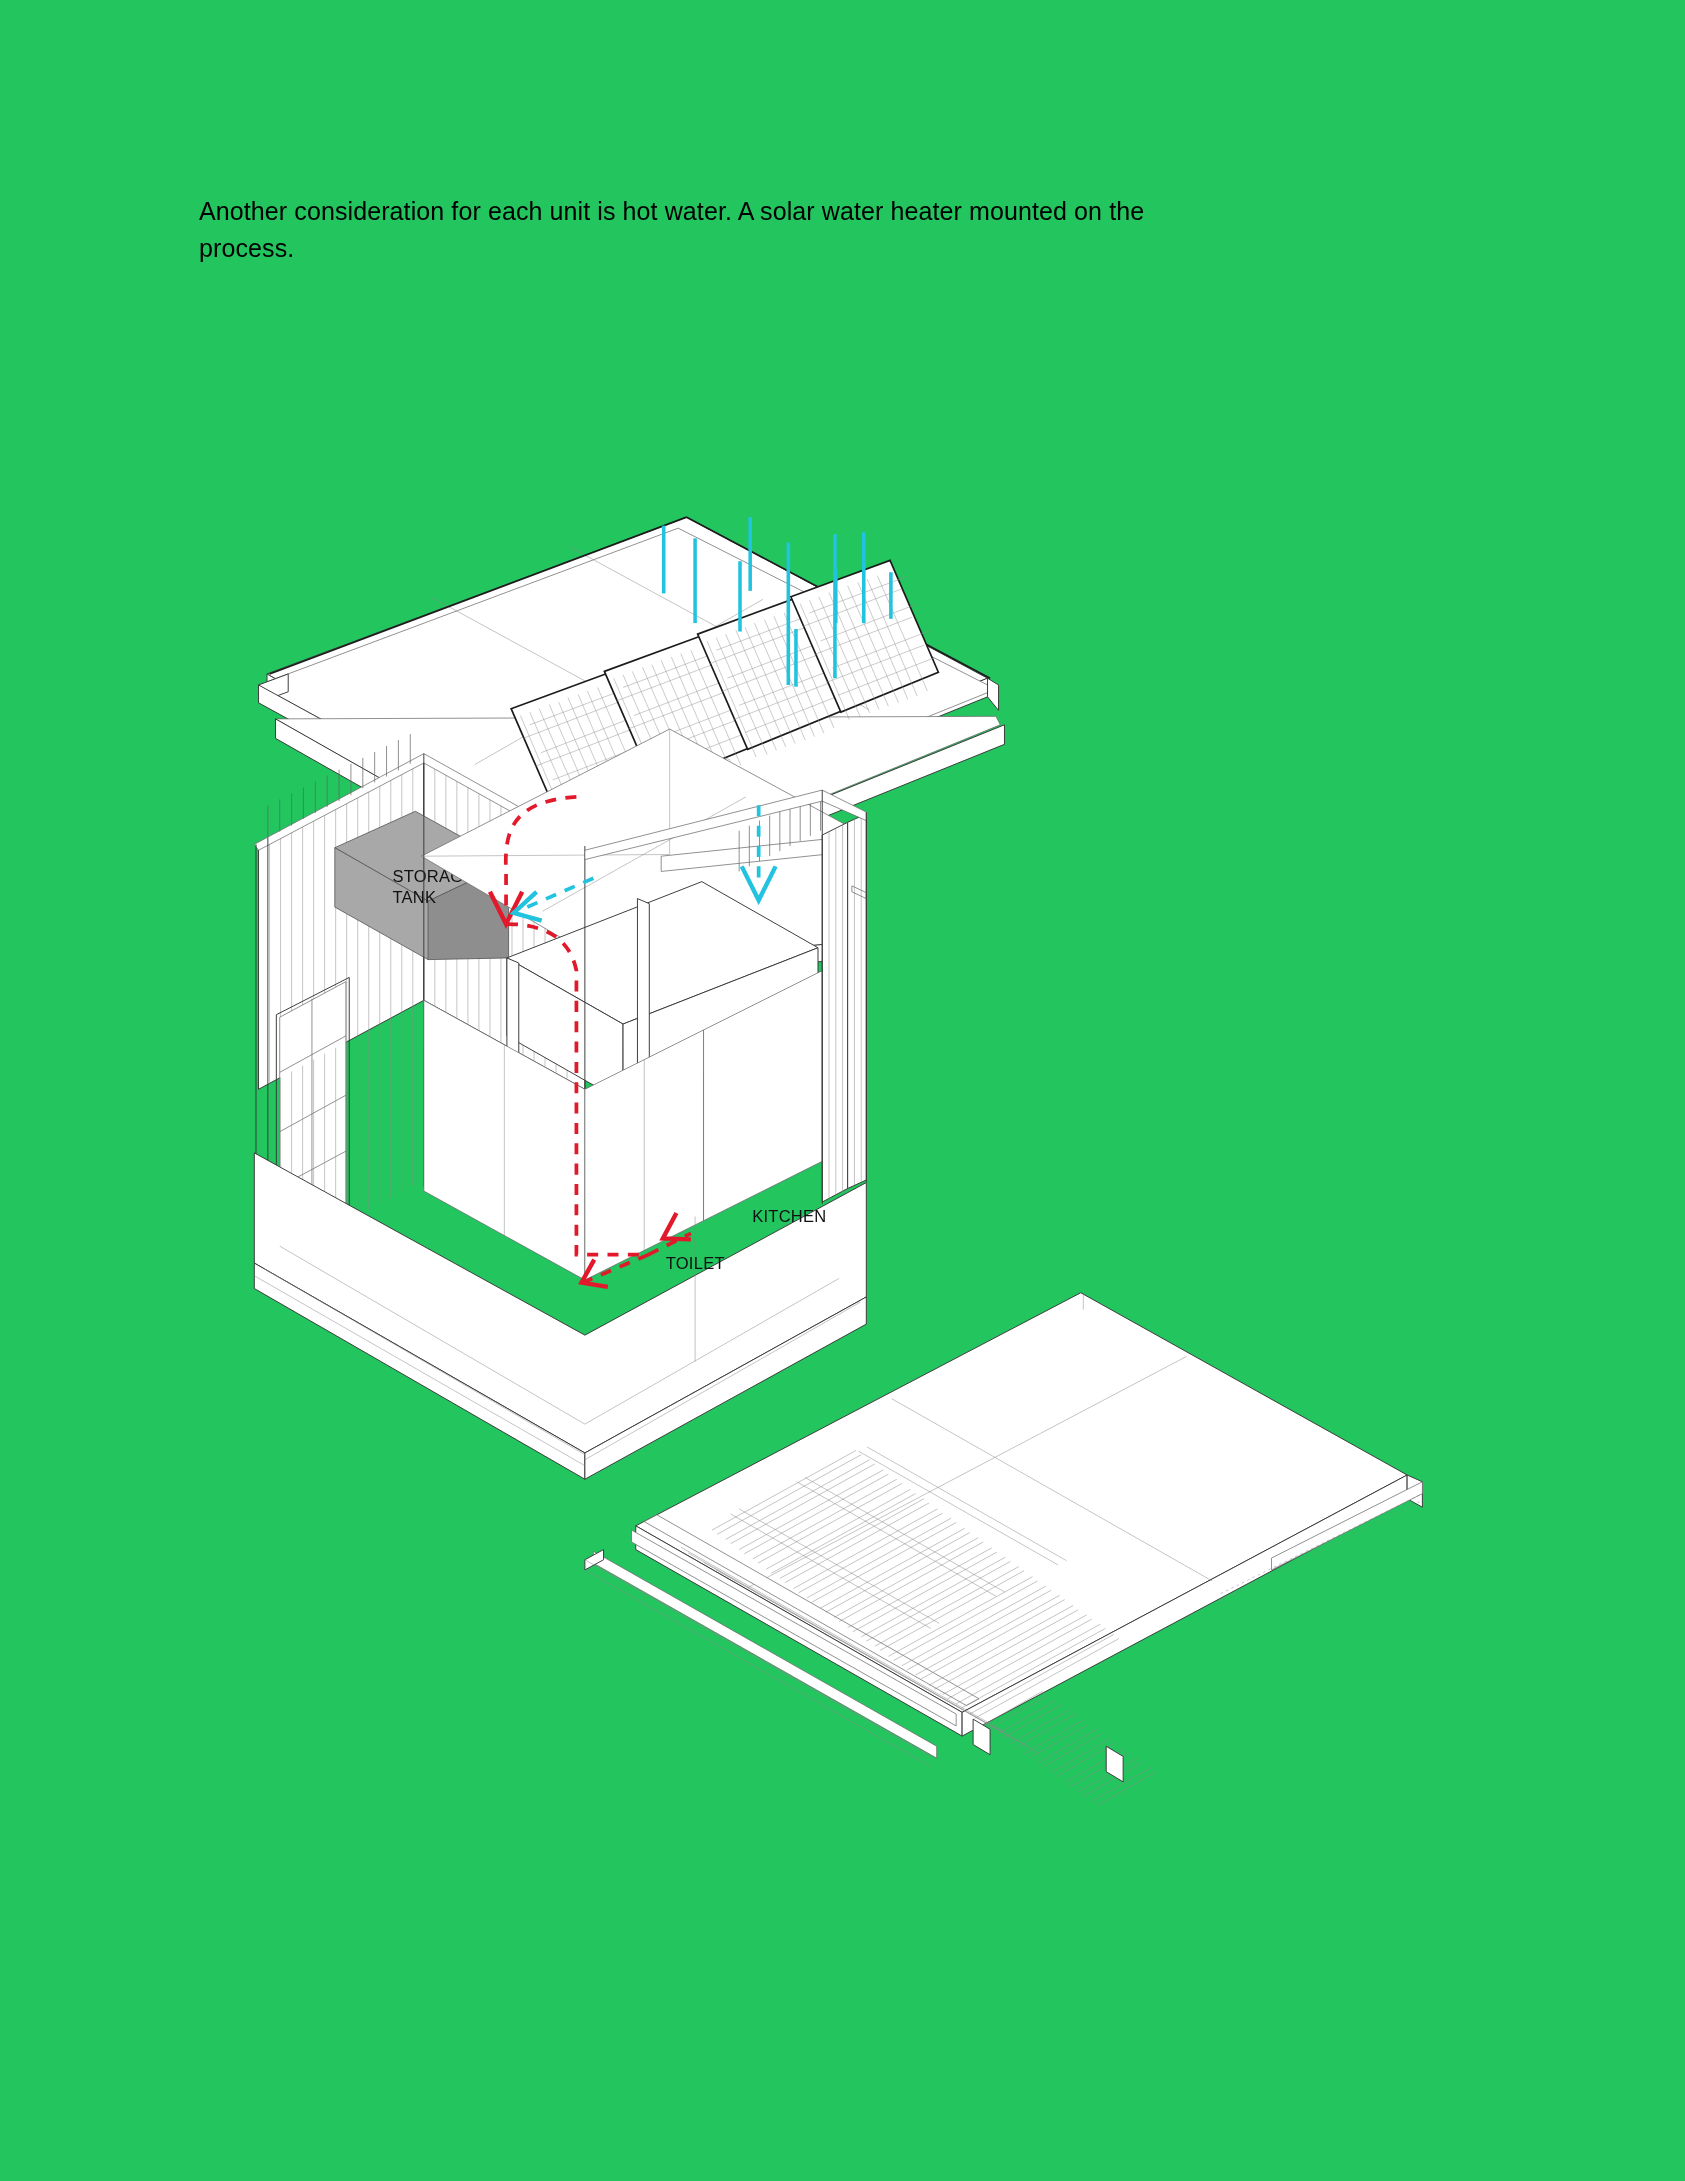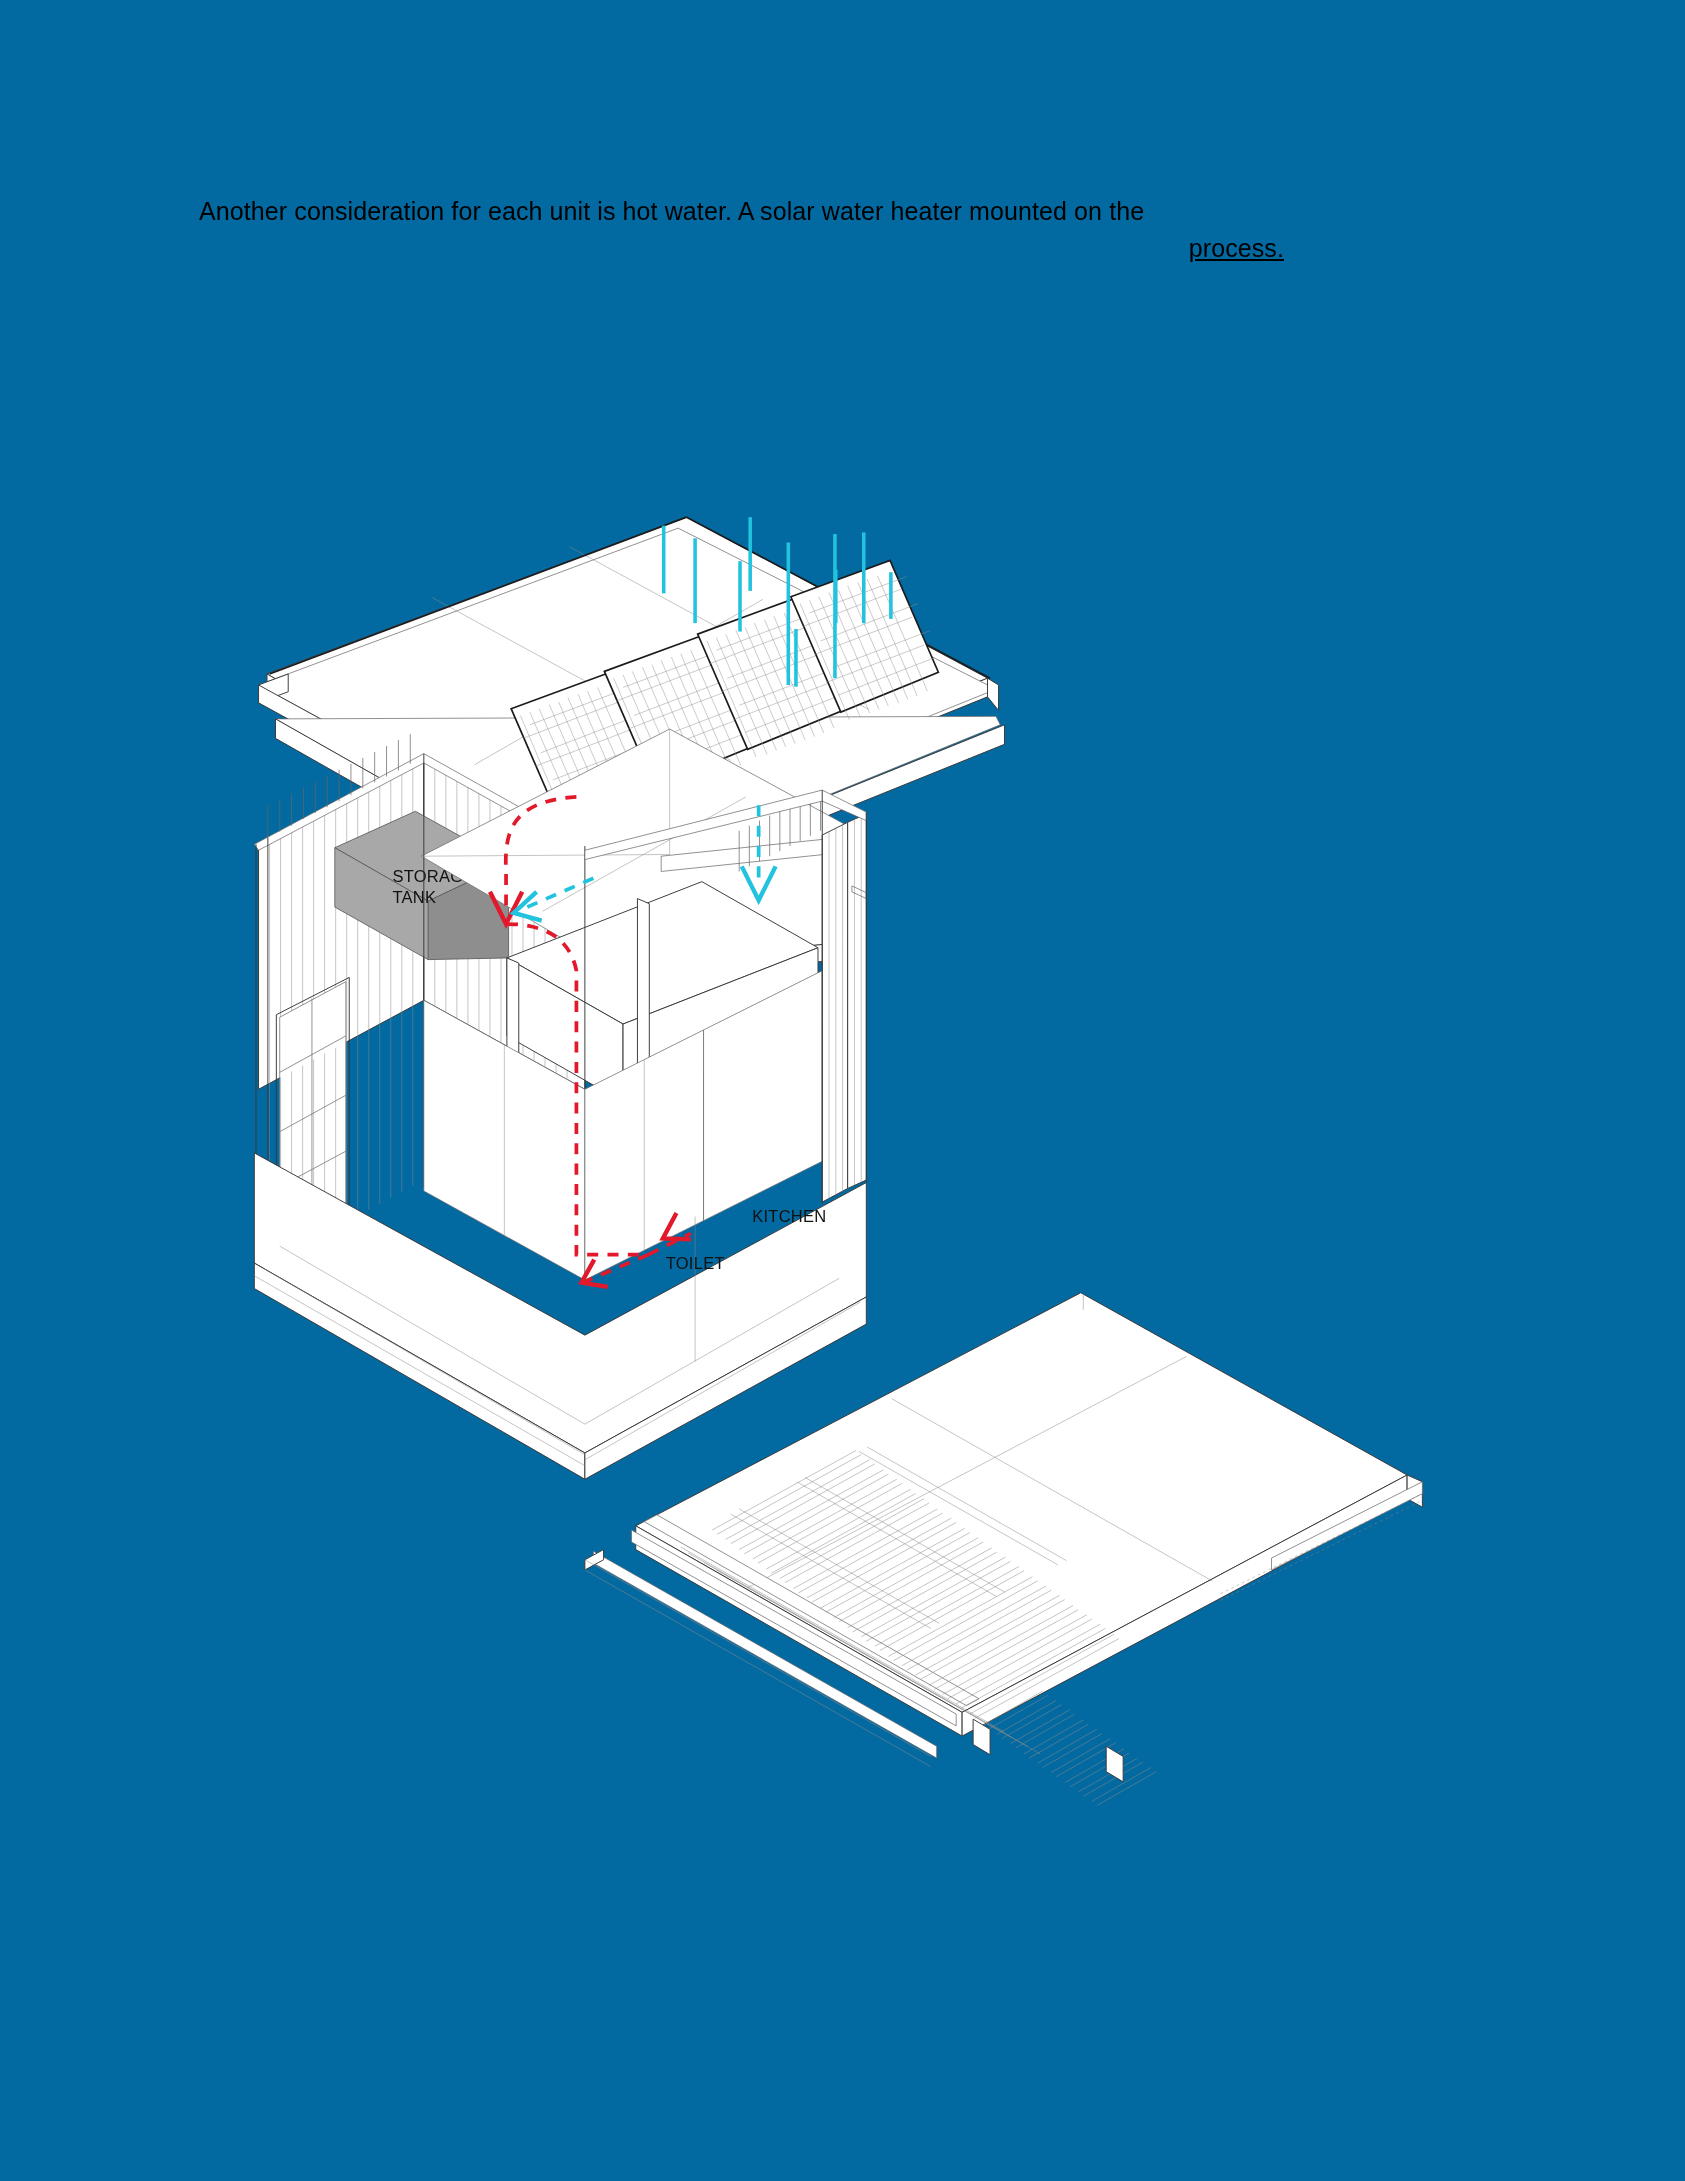--- a/index.html
+++ b/index.html
@@ -11,42 +11,41 @@
   body {
     width: 1686px;
     height: 2182px;
     position: relative;
     font-family: "Liberation Sans", sans-serif;
     overflow: hidden;
   }
   .page {
     position: absolute;
     inset: 0;
-    background: #0369a1;
+    background: #22c55e;
   }
 
   
   .text-block {
     position: absolute;
     left: 199px;
     top: 193px;
     width: 1085px;
     text-align: justify;
     text-justify: inter-word;
     color: #000000;
     font-size: 25px;
     line-height: 37px;
     letter-spacing: 0.1px;
   }
   .text-block p {
     margin: 0;
   }
   .text-block p.last {
-    text-align: right;
-    text-decoration: underline;
+    text-align: left;
   }
 
   
   .drawing {
     position: absolute;
     left: 0;
     top: 0;
     width: 1686px;
     height: 2182px;
     pointer-events: none;

